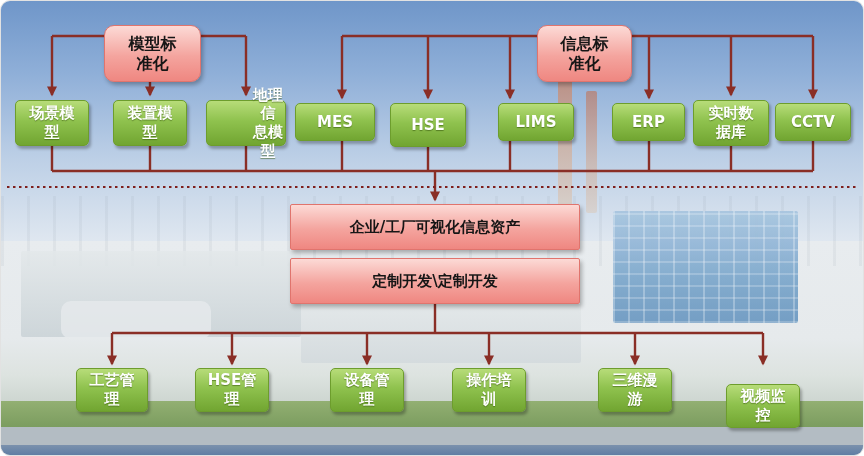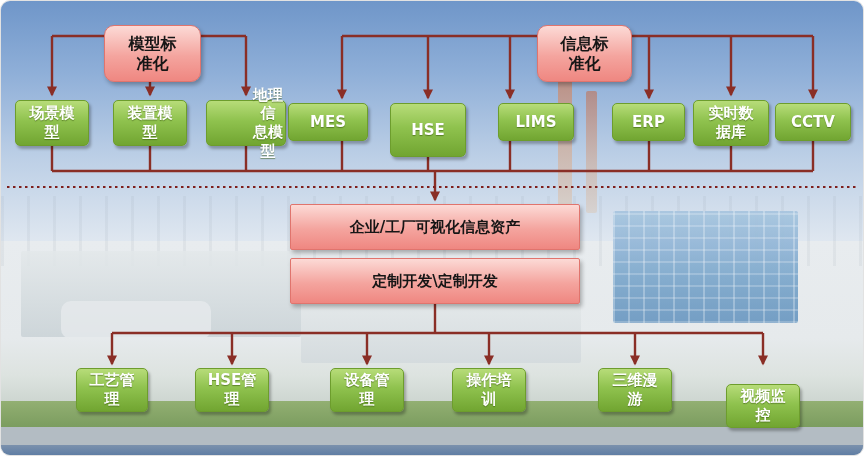--- a/index.html
+++ b/index.html
@@ -119,22 +119,22 @@
 准化</div>
   <div class="node pink mid" style="left:289px; top:203px; width:290px; height:46px;">企业/工厂可视化信息资产</div>
   <div class="node pink mid" style="left:289px; top:257px; width:290px; height:46px;">定制开发\定制开发</div>
 
   <div class="node green" style="left:14px;  top:99px;  width:74px; height:46px;">场景模
 型</div>
   <div class="node green" style="left:112px; top:99px;  width:74px; height:46px;">装置模
 型</div>
   <div class="node green" style="left:205px; top:99px;  width:80px; height:46px;padding-left:44px;">地理信
 息模型</div>
-  <div class="node green" style="left:287px; top:102px; width:80px; height:38px;">MES</div>
-  <div class="node green" style="left:389px; top:102px; width:76px; height:54px;">HSE</div>
+  <div class="node green" style="left:294px; top:102px; width:80px; height:38px;">MES</div>
+  <div class="node green" style="left:389px; top:102px; width:76px; height:44px;">HSE</div>
   <div class="node green" style="left:497px; top:102px; width:76px; height:38px;">LIMS</div>
   <div class="node green" style="left:611px; top:102px; width:73px; height:38px;">ERP</div>
   <div class="node green" style="left:692px; top:99px;  width:76px; height:46px;">实时数
 据库</div>
   <div class="node green" style="left:774px; top:102px; width:76px; height:38px;">CCTV</div>
 
   <div class="node green" style="left:75px;  top:367px; width:72px; height:44px;">工艺管
 理</div>
   <div class="node green" style="left:194px; top:367px; width:74px; height:44px;">HSE管
 理</div>

